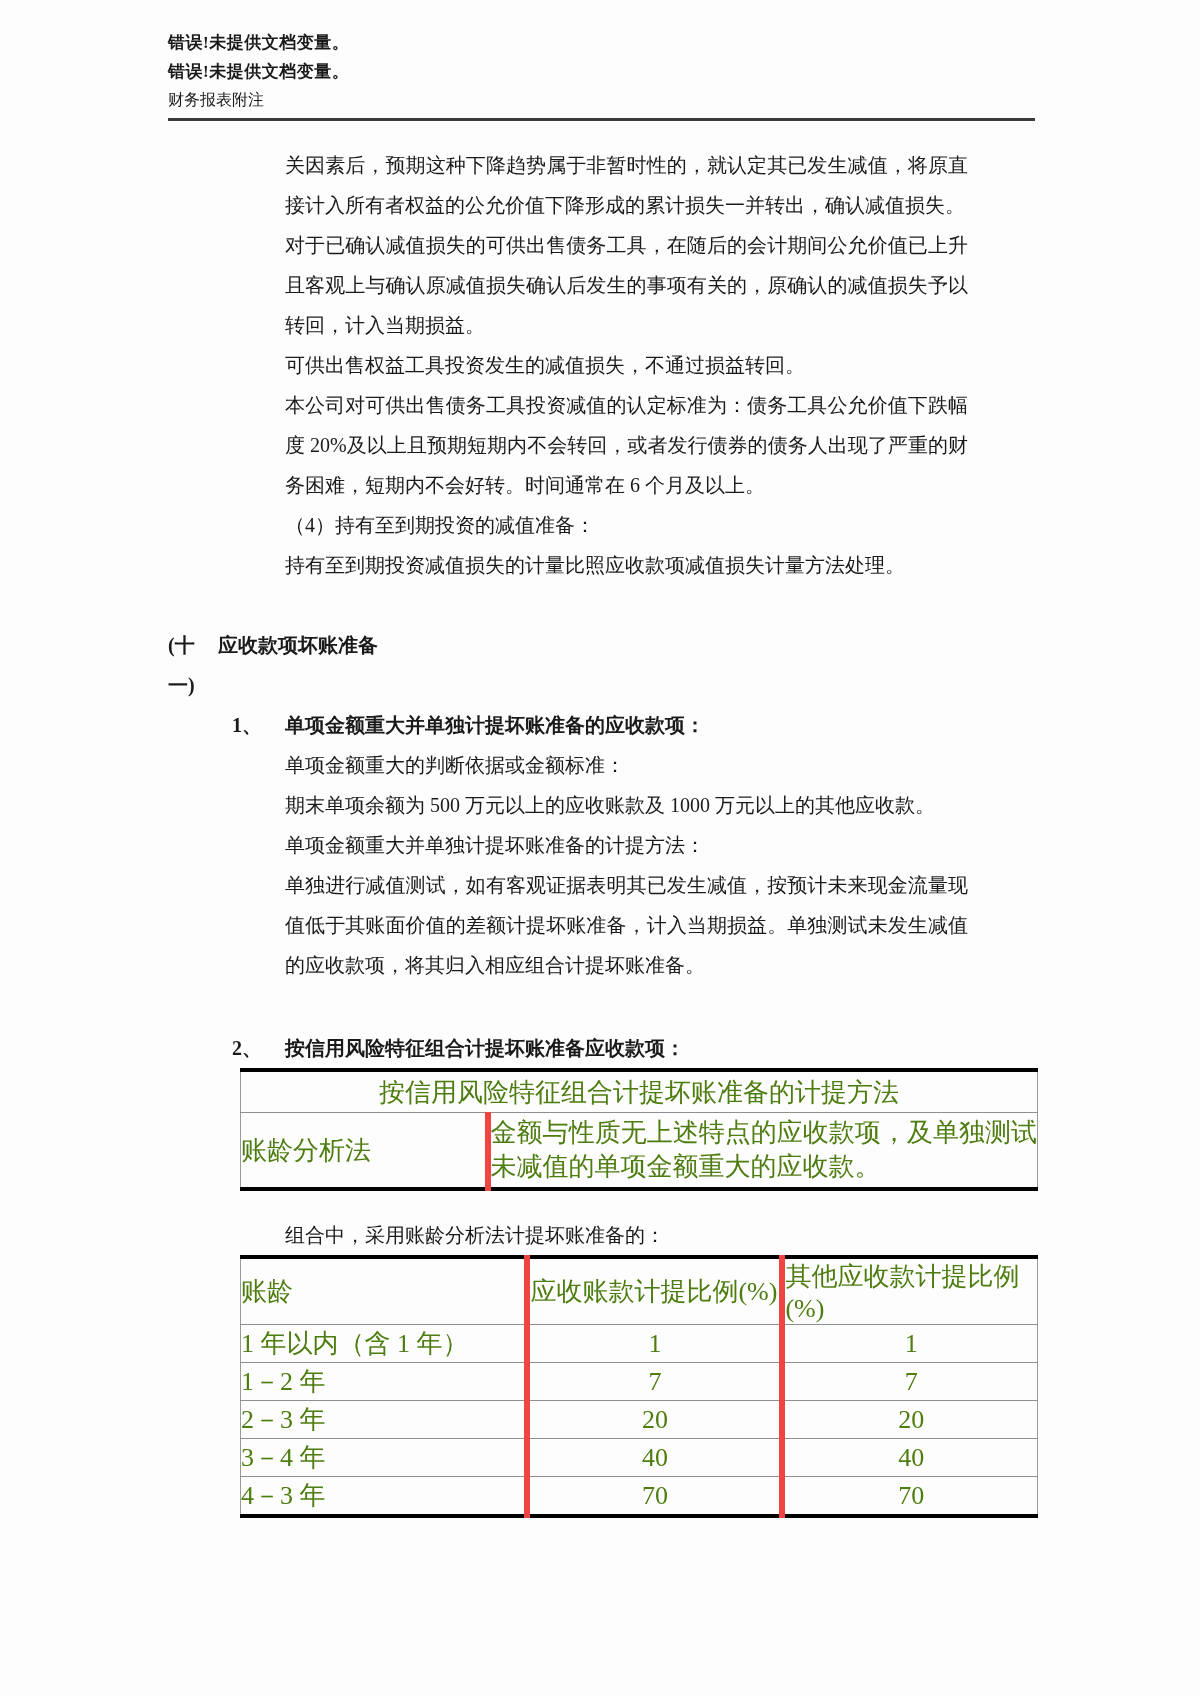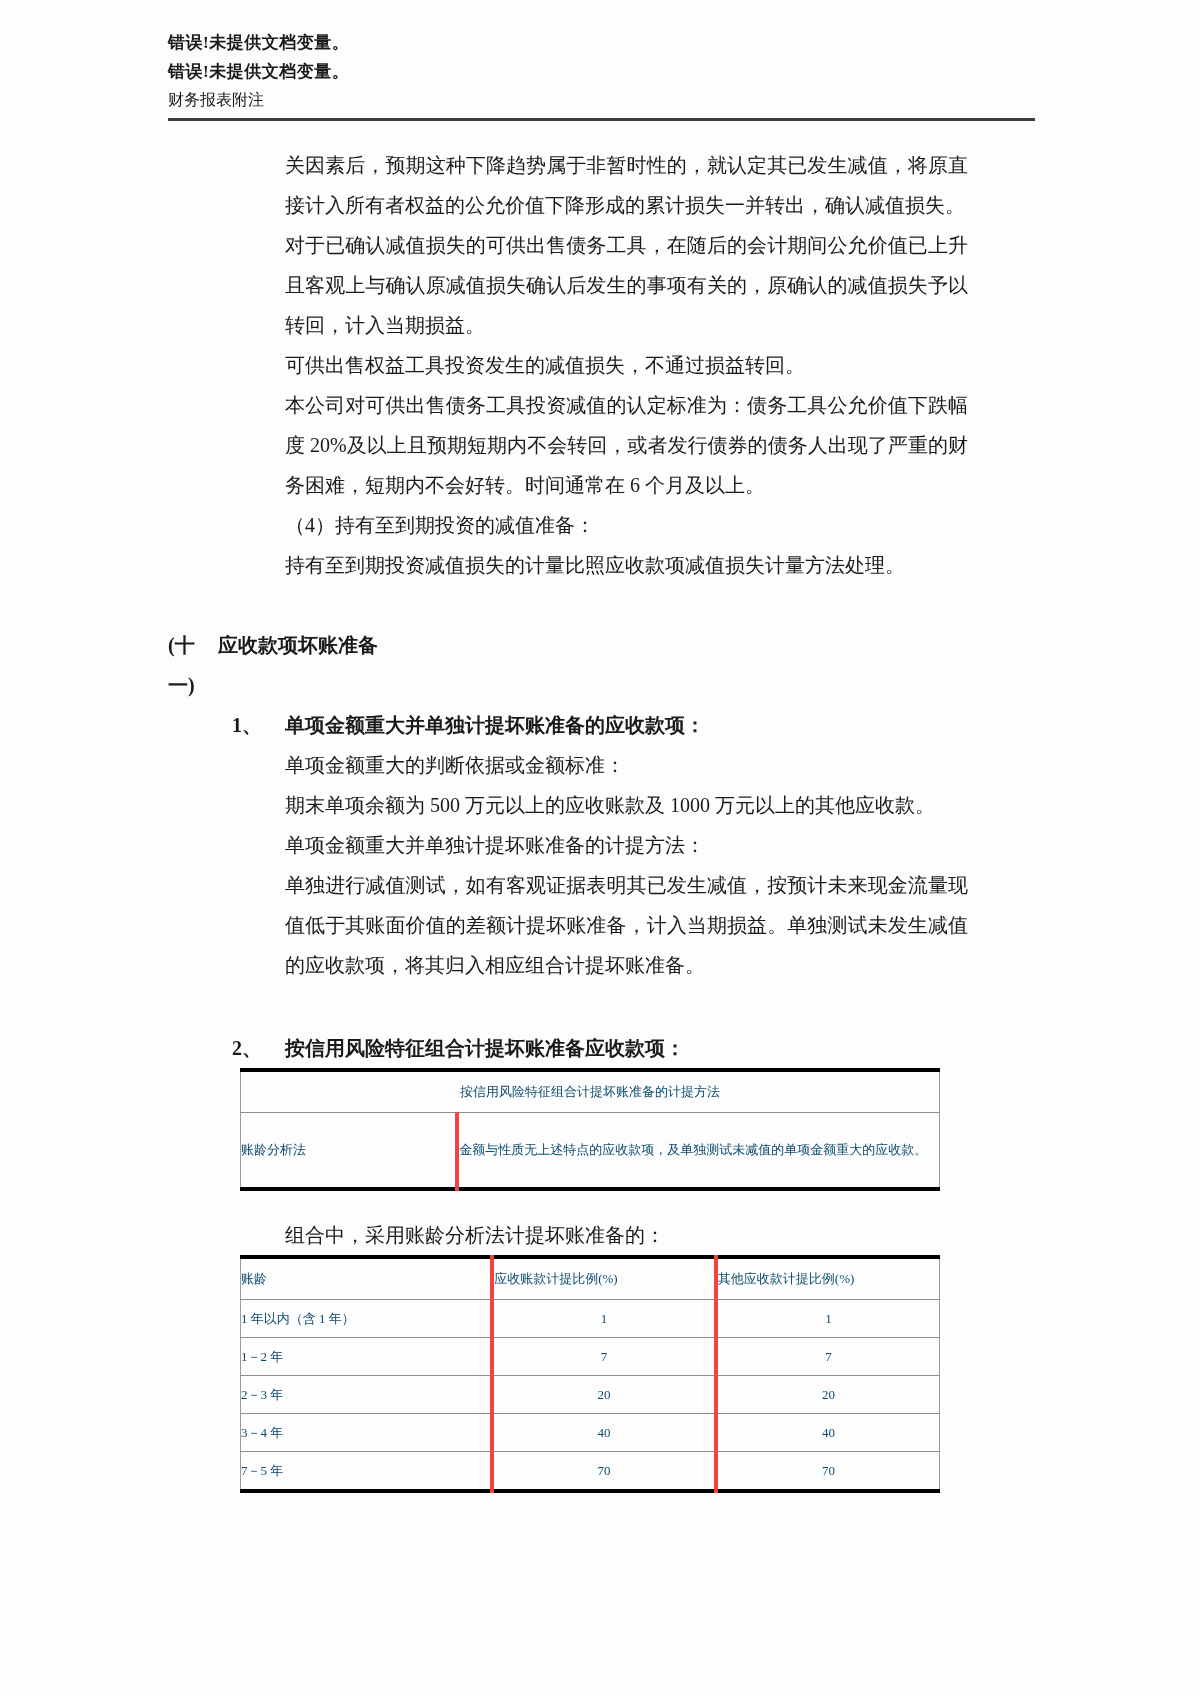--- a/index.html
+++ b/index.html
@@ -26,28 +26,28 @@
 
   .sec-heading { margin-top:40px; font-weight:bold; display:flex; }
   .sec-num  { width:50px; flex:0 0 auto; }
   .item-heading { display:flex; font-weight:bold; margin-left:64px; }
   .item-num { width:53px; flex:0 0 auto; }
   .item2-heading { margin-top:43px; }
 
   
   .tbl-wrap { margin-left:72px; width:700px; }
   table.doc-table {
-    border-collapse:collapse; table-layout:fixed; width:700px;
-    font-size:13px; color:#0c4a6e;
+    border-collapse:collapse; table-layout:fixed; width:798px;
+    font-size:26px; color:#4d7c0f;
     border-top:4px solid #000; border-bottom:4px solid #000;
     border-left:1px solid #9a9a9a; border-right:1px solid #9a9a9a;
   }
   .doc-table td { border-bottom:1px solid #8f8f8f; vertical-align:middle; padding:0; }
   .doc-table tr:last-child td { border-bottom:none; }
-  .vdiv { border-left:4px solid #ef4444; }
+  .vdiv { border-left:6px solid #ef4444; }
 
   
   .method-caption td { height:40px; text-align:center; }
   .method-row1 td { height:74px; }
   .method-row2 td { height:42px; }
   .cell-method { padding-left:9px; }
   .cell-desc { padding:3px 10px 3px 14px; line-height:34px; text-align:justify; }
   .cell-desc2 { padding-left:14px; }
 
   
@@ -150,21 +150,21 @@
         <td class="cell-age">2－3 年</td>
         <td class="vdiv cell-num">20</td>
         <td class="vdiv cell-num">20</td>
       </tr>
       <tr>
         <td class="cell-age">3－4 年</td>
         <td class="vdiv cell-num">40</td>
         <td class="vdiv cell-num">40</td>
       </tr>
       <tr>
-        <td class="cell-age">7－5 年</td>
+        <td class="cell-age">4－3 年</td>
         <td class="vdiv cell-num">70</td>
         <td class="vdiv cell-num">70</td>
       </tr>
     </tbody>
       </table>
   </div>
 
 </div>
 
 </body></html>

